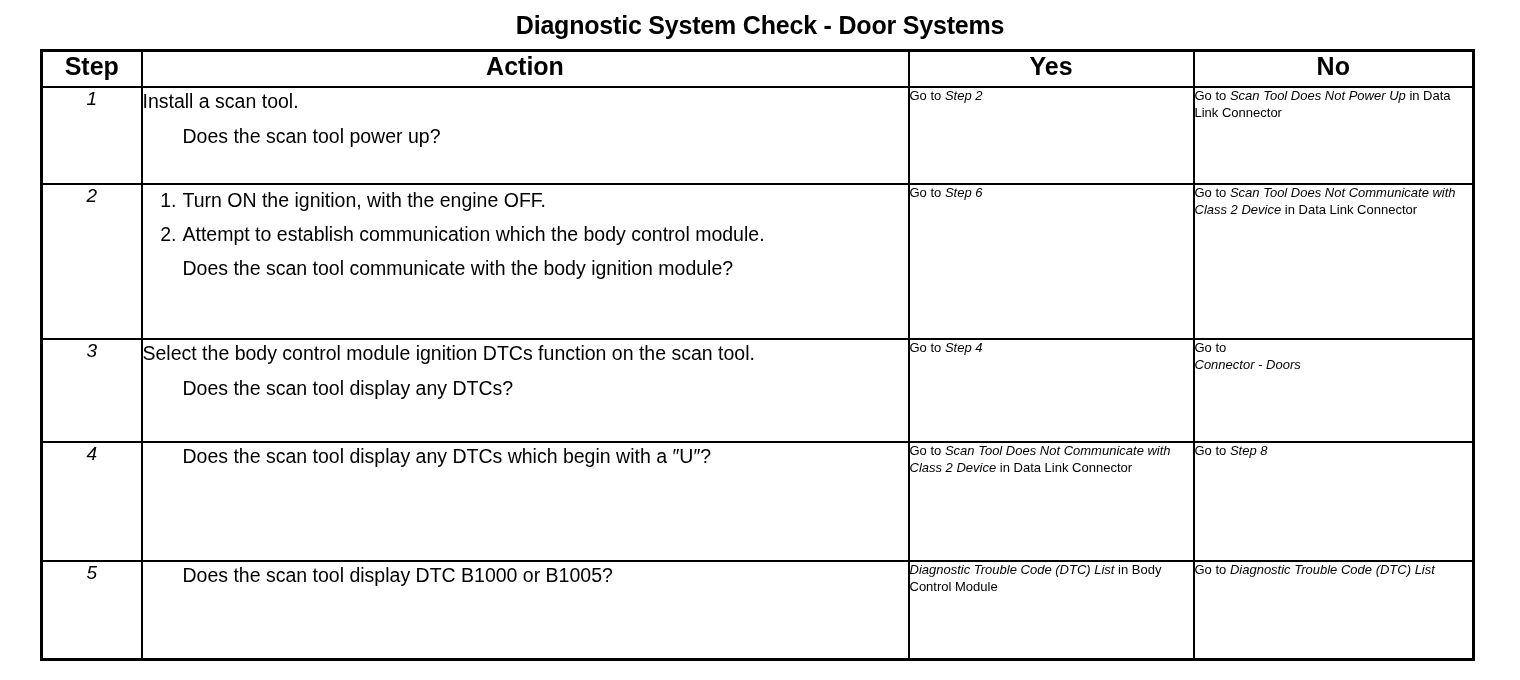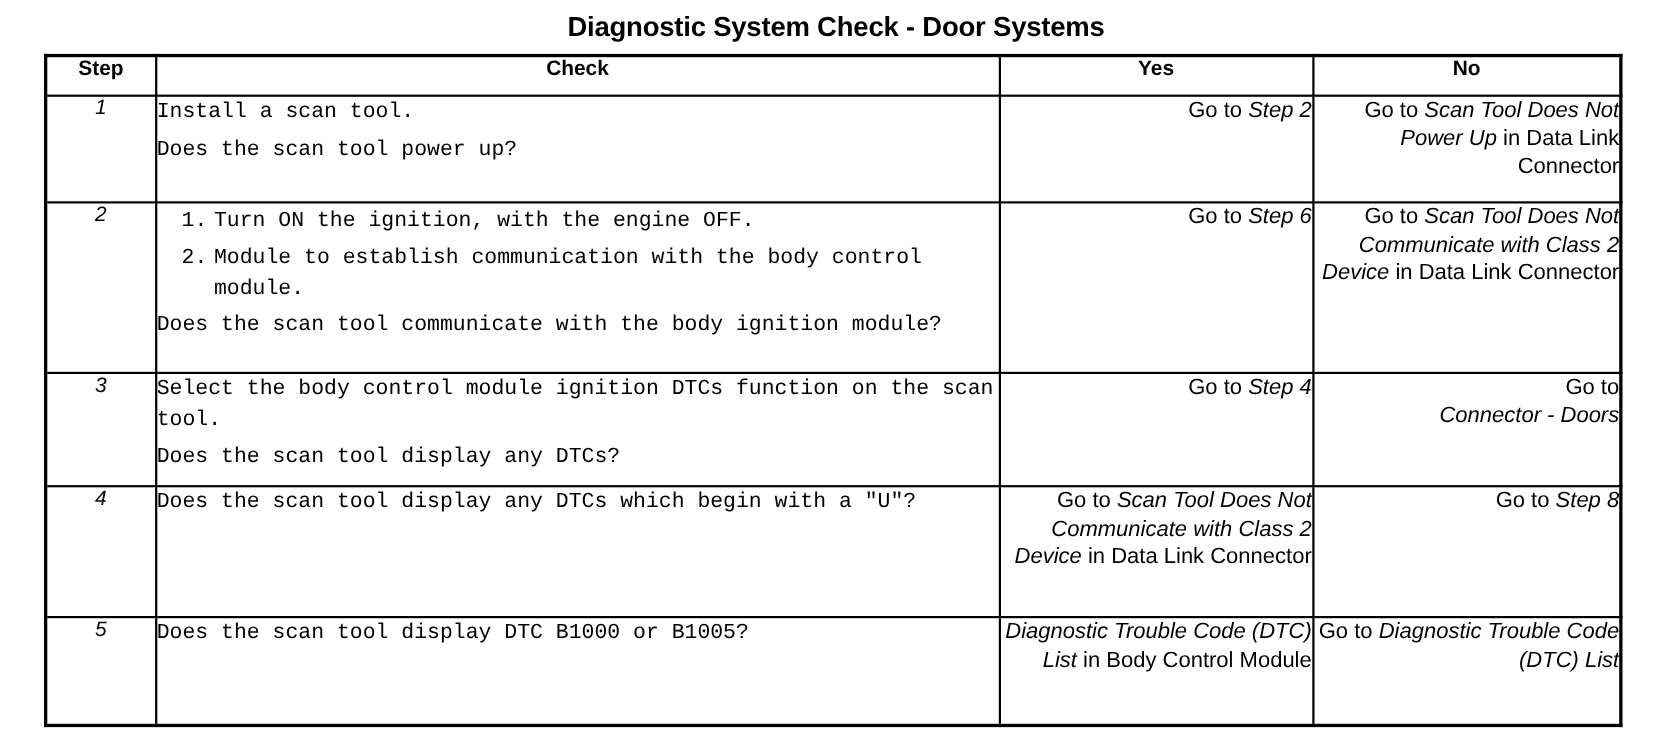--- a/index.html
+++ b/index.html
@@ -58,47 +58,46 @@
   
   col.c-step   { width: 100px; }
   col.c-action { width: 767px; }
   col.c-yes    { width: 285px; }
   col.c-no     { width: 280px; }
 
   
   thead th {
     height: 34px;
     vertical-align: middle;
-    font-size: 19px;
+    font-size: 25px;
     font-weight: bold;
   }
 
   
   td.step-cell {
     text-align: center;
     vertical-align: middle;
     font-size: 19px;
     font-style: italic;
   }
 
   
   td.action-cell {
     padding: 8px 10px 8px 12px;
     font-size: 19.5px;
     line-height: 1.42;
-    font-family: Liberation Mono, monospace;
   }
   .action-line {
     margin: 0 0 7px 0;
   }
-  .action-line:last-child { margin-bottom: 0; }
+  .action-line:last-child { margin-bottom: 0; margin-left: 40px; }
 
   ol.action-list {
     margin: 2px 0 6px 0;
-    padding: 0 0 0 52px;
+    padding: 0 0 0 40px;
     list-style: none;
     counter-reset: actionstep;
   }
   ol.action-list > li {
     position: relative;
     margin: 0 0 7px 0;
     line-height: 1.4;
     counter-increment: actionstep;
   }
   ol.action-list > li:last-child { margin-bottom: 0; }
@@ -107,22 +106,22 @@
     position: absolute;
     left: -32px;
     top: 0;
     width: 26px;
     text-align: right;
   }
 
   
   td.resp-cell {
     vertical-align: bottom;
-    text-align: right;
-    font-size: 20px;
+    text-align: left;
+    font-size: 13px;
     line-height: 1.28;
     padding: 6px 6px 8px 6px;
   }
 
   .ital { font-style: italic; }
 
   .nowrapline { white-space: nowrap; }
 </style>
 </head>
 <body>
@@ -135,21 +134,21 @@
     <table class="dtable">
       <colgroup>
         <col class="c-step">
         <col class="c-action">
         <col class="c-yes">
         <col class="c-no">
       </colgroup>
       <thead>
         <tr>
           <th>Step</th>
-          <th>Check</th>
+          <th>Action</th>
           <th>Yes</th>
           <th>No</th>
         </tr>
       </thead>
       <tbody>
 
         <tr style="height:97px;">
           <td class="step-cell">1</td>
           <td class="action-cell">
             <p class="action-line">Install a scan tool.</p>
@@ -161,21 +160,21 @@
           <td class="resp-cell">
             <span>Go to </span><span class="ital">Scan Tool Does Not Power Up</span><span> in Data Link Connector</span>
           </td>
         </tr>
 
         <tr style="height:155px;">
           <td class="step-cell">2</td>
           <td class="action-cell">
             <ol class="action-list">
               <li>Turn ON the ignition, with the engine OFF.</li>
-              <li>Module to establish communication with the body control module.</li>
+              <li>Attempt to establish communication which the body control module.</li>
             </ol>
             <p class="action-line">Does the scan tool communicate with the body ignition module?</p>
           </td>
           <td class="resp-cell">
             <span>Go to </span><span class="ital">Step 6</span>
           </td>
           <td class="resp-cell">
             <span>Go to </span><span class="ital">Scan Tool Does Not Communicate with Class 2 Device</span><span> in Data Link Connector</span>
           </td>
         </tr>

